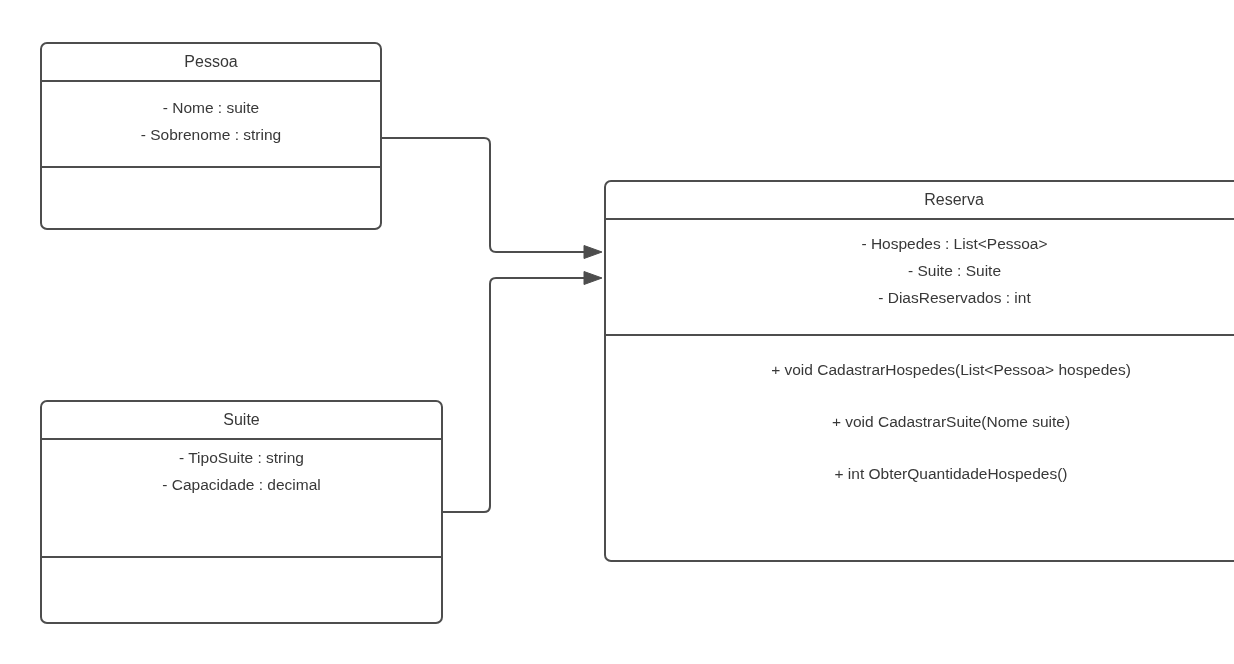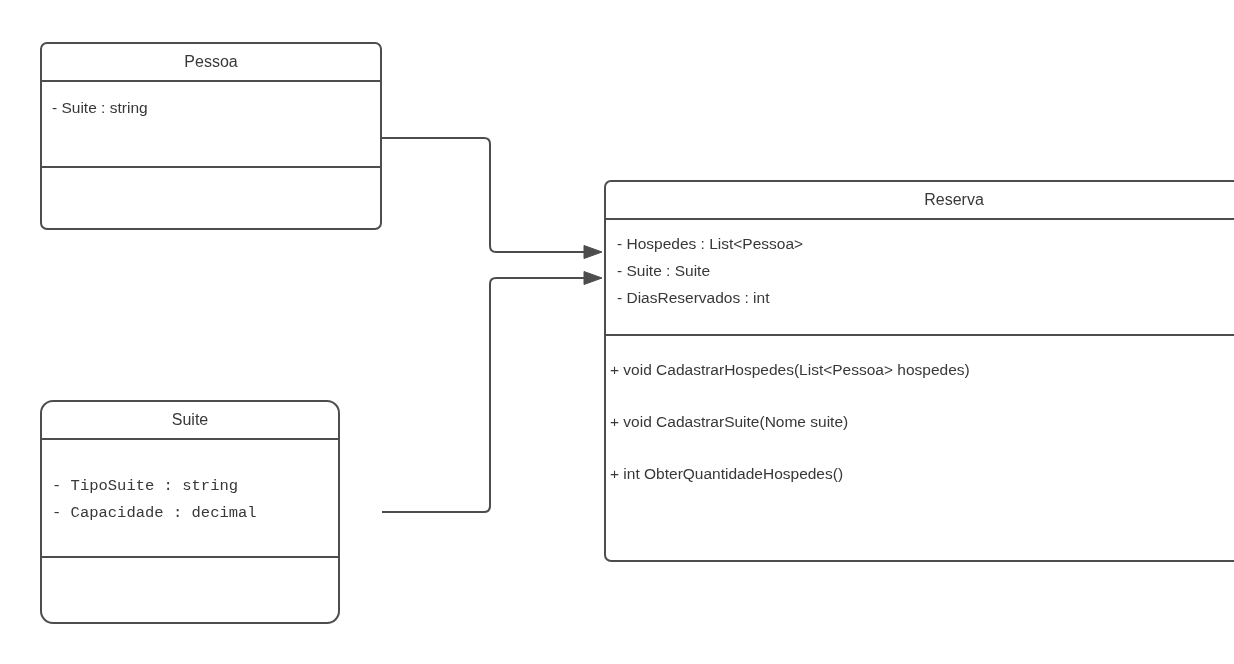--- a/index.html
+++ b/index.html
@@ -12,20 +12,21 @@
   html, body {
     width: 1234px; height: 664px;
     background: var(--bg);
     font-family: "Liberation Sans", sans-serif;
     overflow: hidden;
   }
   .canvas {
     position: relative;
     width: 1234px; height: 664px;
     background: var(--bg);
+    text-align: center;
   }
   .edges-layer {
     position: absolute;
     left: 0; top: 0;
     width: 1234px; height: 664px;
     pointer-events: none;
   }
   .edge {
     fill: none;
     stroke: var(--stroke);
@@ -66,22 +67,22 @@
   .uml-methods {
     flex: 1 1 auto;
     padding: 8px 10px 0 10px;
     line-height: 52px;
     white-space: nowrap;
     overflow: hidden;
   }
   
   #class-pessoa  { left: 40px;  top: 42px;  width: 342px; height: 188px; }
   #class-pessoa .uml-attrs  { flex: 0 0 86px; }
-  #class-suite   { left: 40px;  top: 400px; width: 300px; height: 224px; border-radius: 13px; }
-  #class-suite .uml-attrs   { flex: 0 0 118px; padding-top: 33px; font-family: Liberation Mono, monospace; }
+  #class-suite   { left: 40px;  top: 400px; width: 403px; height: 224px; }
+  #class-suite .uml-attrs   { flex: 0 0 118px; padding-top: 4px; }
   #class-reserva { left: 604px; top: 180px; width: 700px; height: 382px; }
   #class-reserva .uml-attrs { flex: 0 0 116px; padding-top: 10px; padding-left: 11px; }
   #class-reserva .uml-methods { padding-left: 4px; }
 </style>
 </head>
 <body>
 
 <div class="canvas">
 
   <svg class="edges-layer" viewBox="0 0 1234 664" xmlns="http://www.w3.org/2000/svg">
@@ -91,21 +92,22 @@
     </g>
     <g>
       <path class="edge" d="M 382 512 H 484 Q 490 512 490 506 V 284 Q 490 278 496 278 H 584"></path>
       <polygon class="arrowhead" points="584,271.5 602,278 584,284.5"></polygon>
     </g>
   </svg>
 
   <div class="uml-class" id="class-pessoa">
     <div class="uml-title">Pessoa</div>
     <div class="uml-attrs">
-      <div>- Suite : string</div>
+      <div>- Nome : suite</div>
+      <div>- Sobrenome : string</div>
     </div>
     <div class="uml-methods"></div>
   </div>
 
   <div class="uml-class" id="class-suite">
     <div class="uml-title">Suite</div>
     <div class="uml-attrs">
       <div>- TipoSuite : string</div>
       <div>- Capacidade : decimal</div>
     </div>

